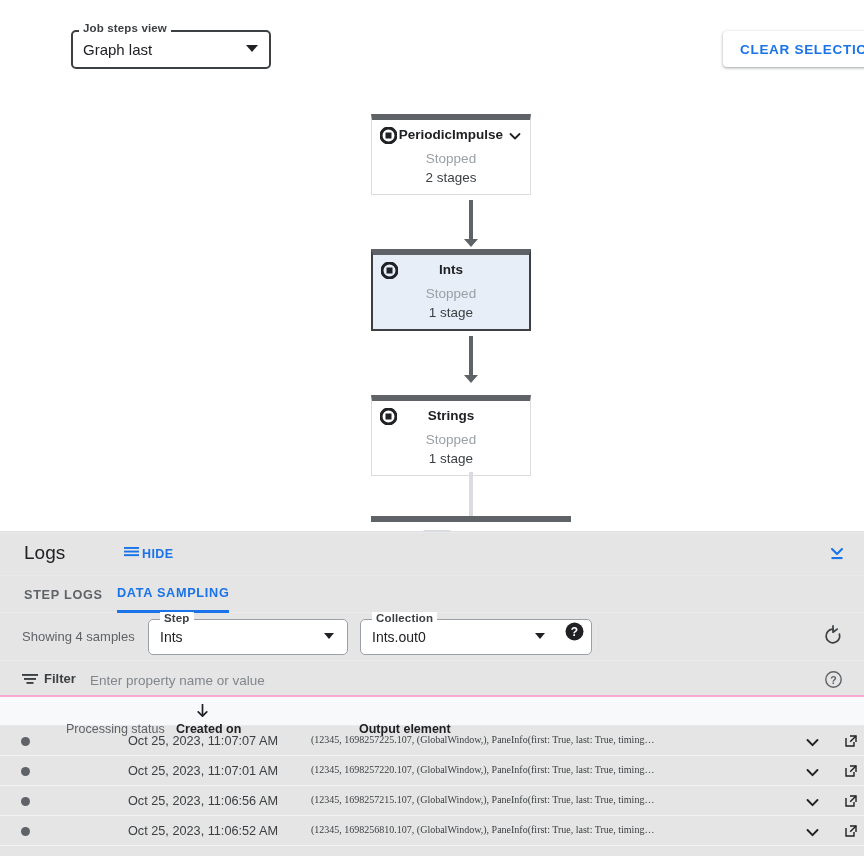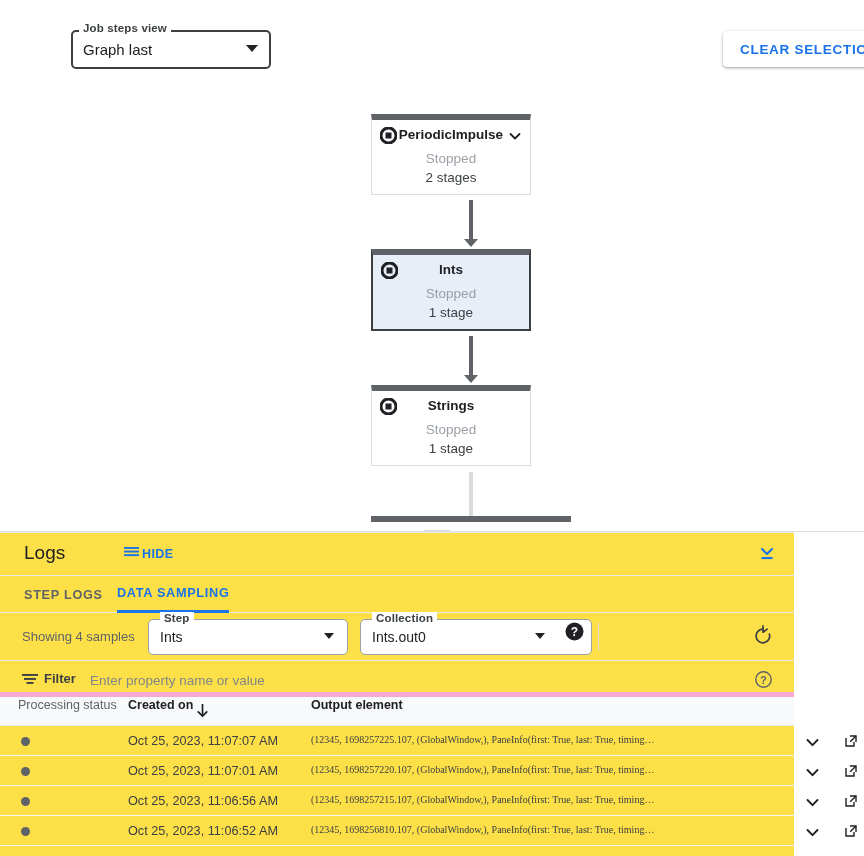--- a/index.html
+++ b/index.html
@@ -94,22 +94,22 @@
     position: absolute; left: 0; top: 531px; width: 864px; height: 1px;
     background: #e0e0e0;
   }
   .splitter-handle {
     position: absolute; left: 423px; top: 530px; width: 28px; height: 4px;
     background: #dadce0; border-radius: 2px;
   }
 
   
   .logs-pane {
-    position: absolute; left: 0; top: 532px; width: 794px; height: 324px;
-    background: #fde047; border-top: 1px solid #e8eaed;
+    position: absolute; left: 0; top: 532px; width: 864px; height: 324px;
+    background: #e5e5e5; border-top: 1px solid #e8eaed;
   }
   .logs-head {
     position: relative; height: 43px; border-bottom: 1px solid #e8eaed;
   }
   .logs-title {
     position: absolute; left: 24px; top: 9px;
     font-size: 19px; color: #202124;
   }
   .hide-btn {
     position: absolute; left: 122px; top: 11px;
@@ -151,42 +151,42 @@
   .mini-arrow {
     position: absolute; width: 0; height: 0;
     border-left: 5.5px solid transparent; border-right: 5.5px solid transparent;
     border-top: 6.5px solid #202124;
   }
   .help-icon { position: absolute; width: 18px; height: 18px; cursor: pointer; }
   .vsep { position: absolute; width: 1px; background: #e0e0e0; }
   .refresh-btn { position: absolute; width: 22px; height: 22px; cursor: pointer; }
 
   
-  .filter-bar { position: relative; height: 36px; border-bottom: 5px solid #f9a8d4; }
+  .filter-bar { position: relative; height: 36px; border-bottom: 2px solid #f9a8d4; }
   .filter-icon { position: absolute; left: 22px; top: 11px; width: 16px; height: 14px; }
   .filter-label {
     position: absolute; left: 44px; top: 10px;
     font-size: 13px; font-weight: bold; color: #3c4043;
   }
   .filter-input {
     position: absolute; left: 88px; top: 9px; width: 700px; height: 20px;
     border: none; outline: none; background: transparent;
     font-size: 13.5px; color: #202124;
     font-family: "Liberation Sans", sans-serif;
   }
   .filter-input::placeholder { color: #80868b; }
   .filter-help { position: absolute; right: 22px; top: 10px; width: 17px; height: 17px; cursor: pointer; }
 
   
   .tbl { position: relative; }
   .thead {
     position: relative; height: 29px; background: #f8f9fa;
     border-bottom: 1px solid #e8eaed;
   }
-  .th { position: absolute; top: 1px; font-size: 12.5px; }
+  .th { position: absolute; top: 25px; font-size: 12.5px; margin-left: 48px; }
   .th.status { left: 18px; color: #5f6368; }
   .th.created { left: 128px; color: #202124; font-weight: bold; }
   .th.output { left: 311px; color: #202124; font-weight: bold; }
   .sort-arrow { position: absolute; left: 196px; top: 6px; width: 13px; height: 15px; }
 
   .trow {
     position: relative; height: 30px; border-bottom: 1px solid #f1f3f4;
   }
   .dot {
     position: absolute; left: 21px; top: 11px;
@@ -254,21 +254,21 @@
           </span>
           <span class="node-title">Ints</span>
         </div>
         <div class="node-status">Stopped</div>
         <div class="node-stages">1 stage</div>
       </div>
 
       <div class="edge-line" style="left:422px; top:240px; height:43px;"></div>
       <div class="edge-arrow" style="left:417px; top:279px;"></div>
 
-      <div class="node" style="top:289px;">
+      <div class="node" style="top:299px;">
         <div class="node-header">
           <span class="node-stop-icon">
             <svg width="17" height="17" viewBox="0 0 17 17">
               <circle cx="8.5" cy="8.5" r="7.5" fill="none" stroke="#202124" stroke-width="3"></circle>
               <rect x="5.5" y="5.5" width="6" height="6" fill="#202124"></rect>
             </svg>
           </span>
           <span class="node-title">Strings</span>
         </div>
         <div class="node-status">Stopped</div>

